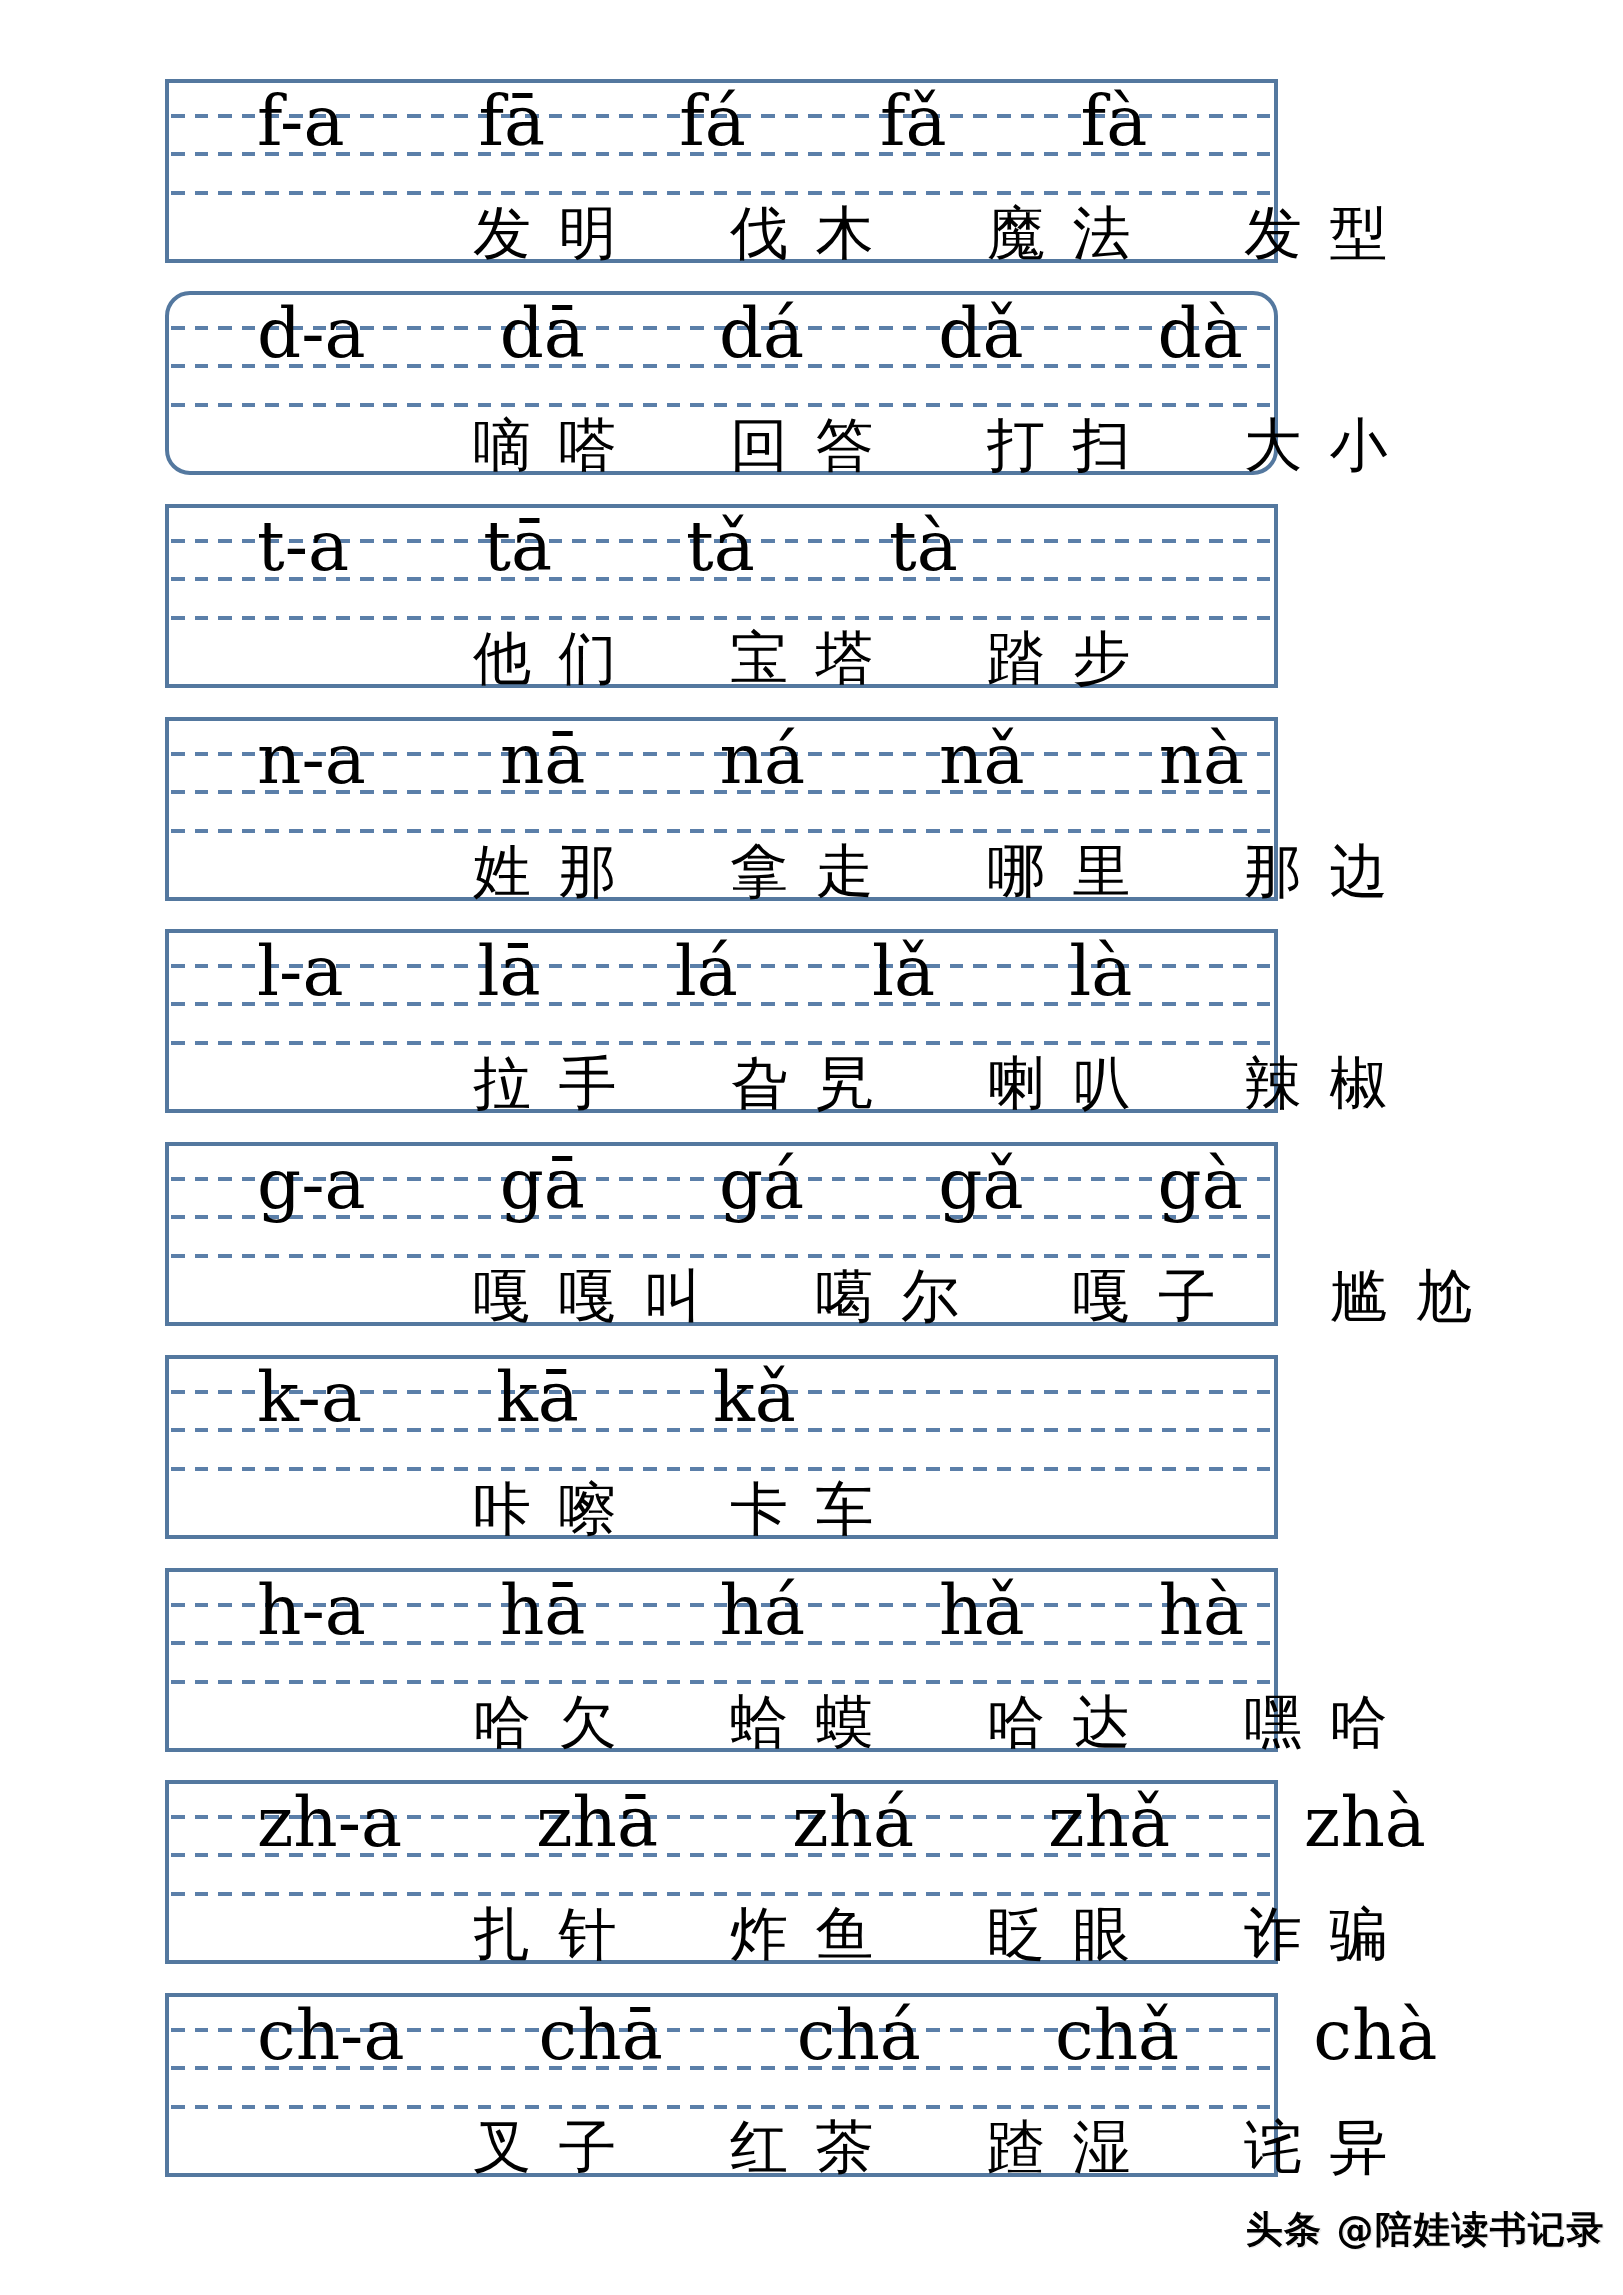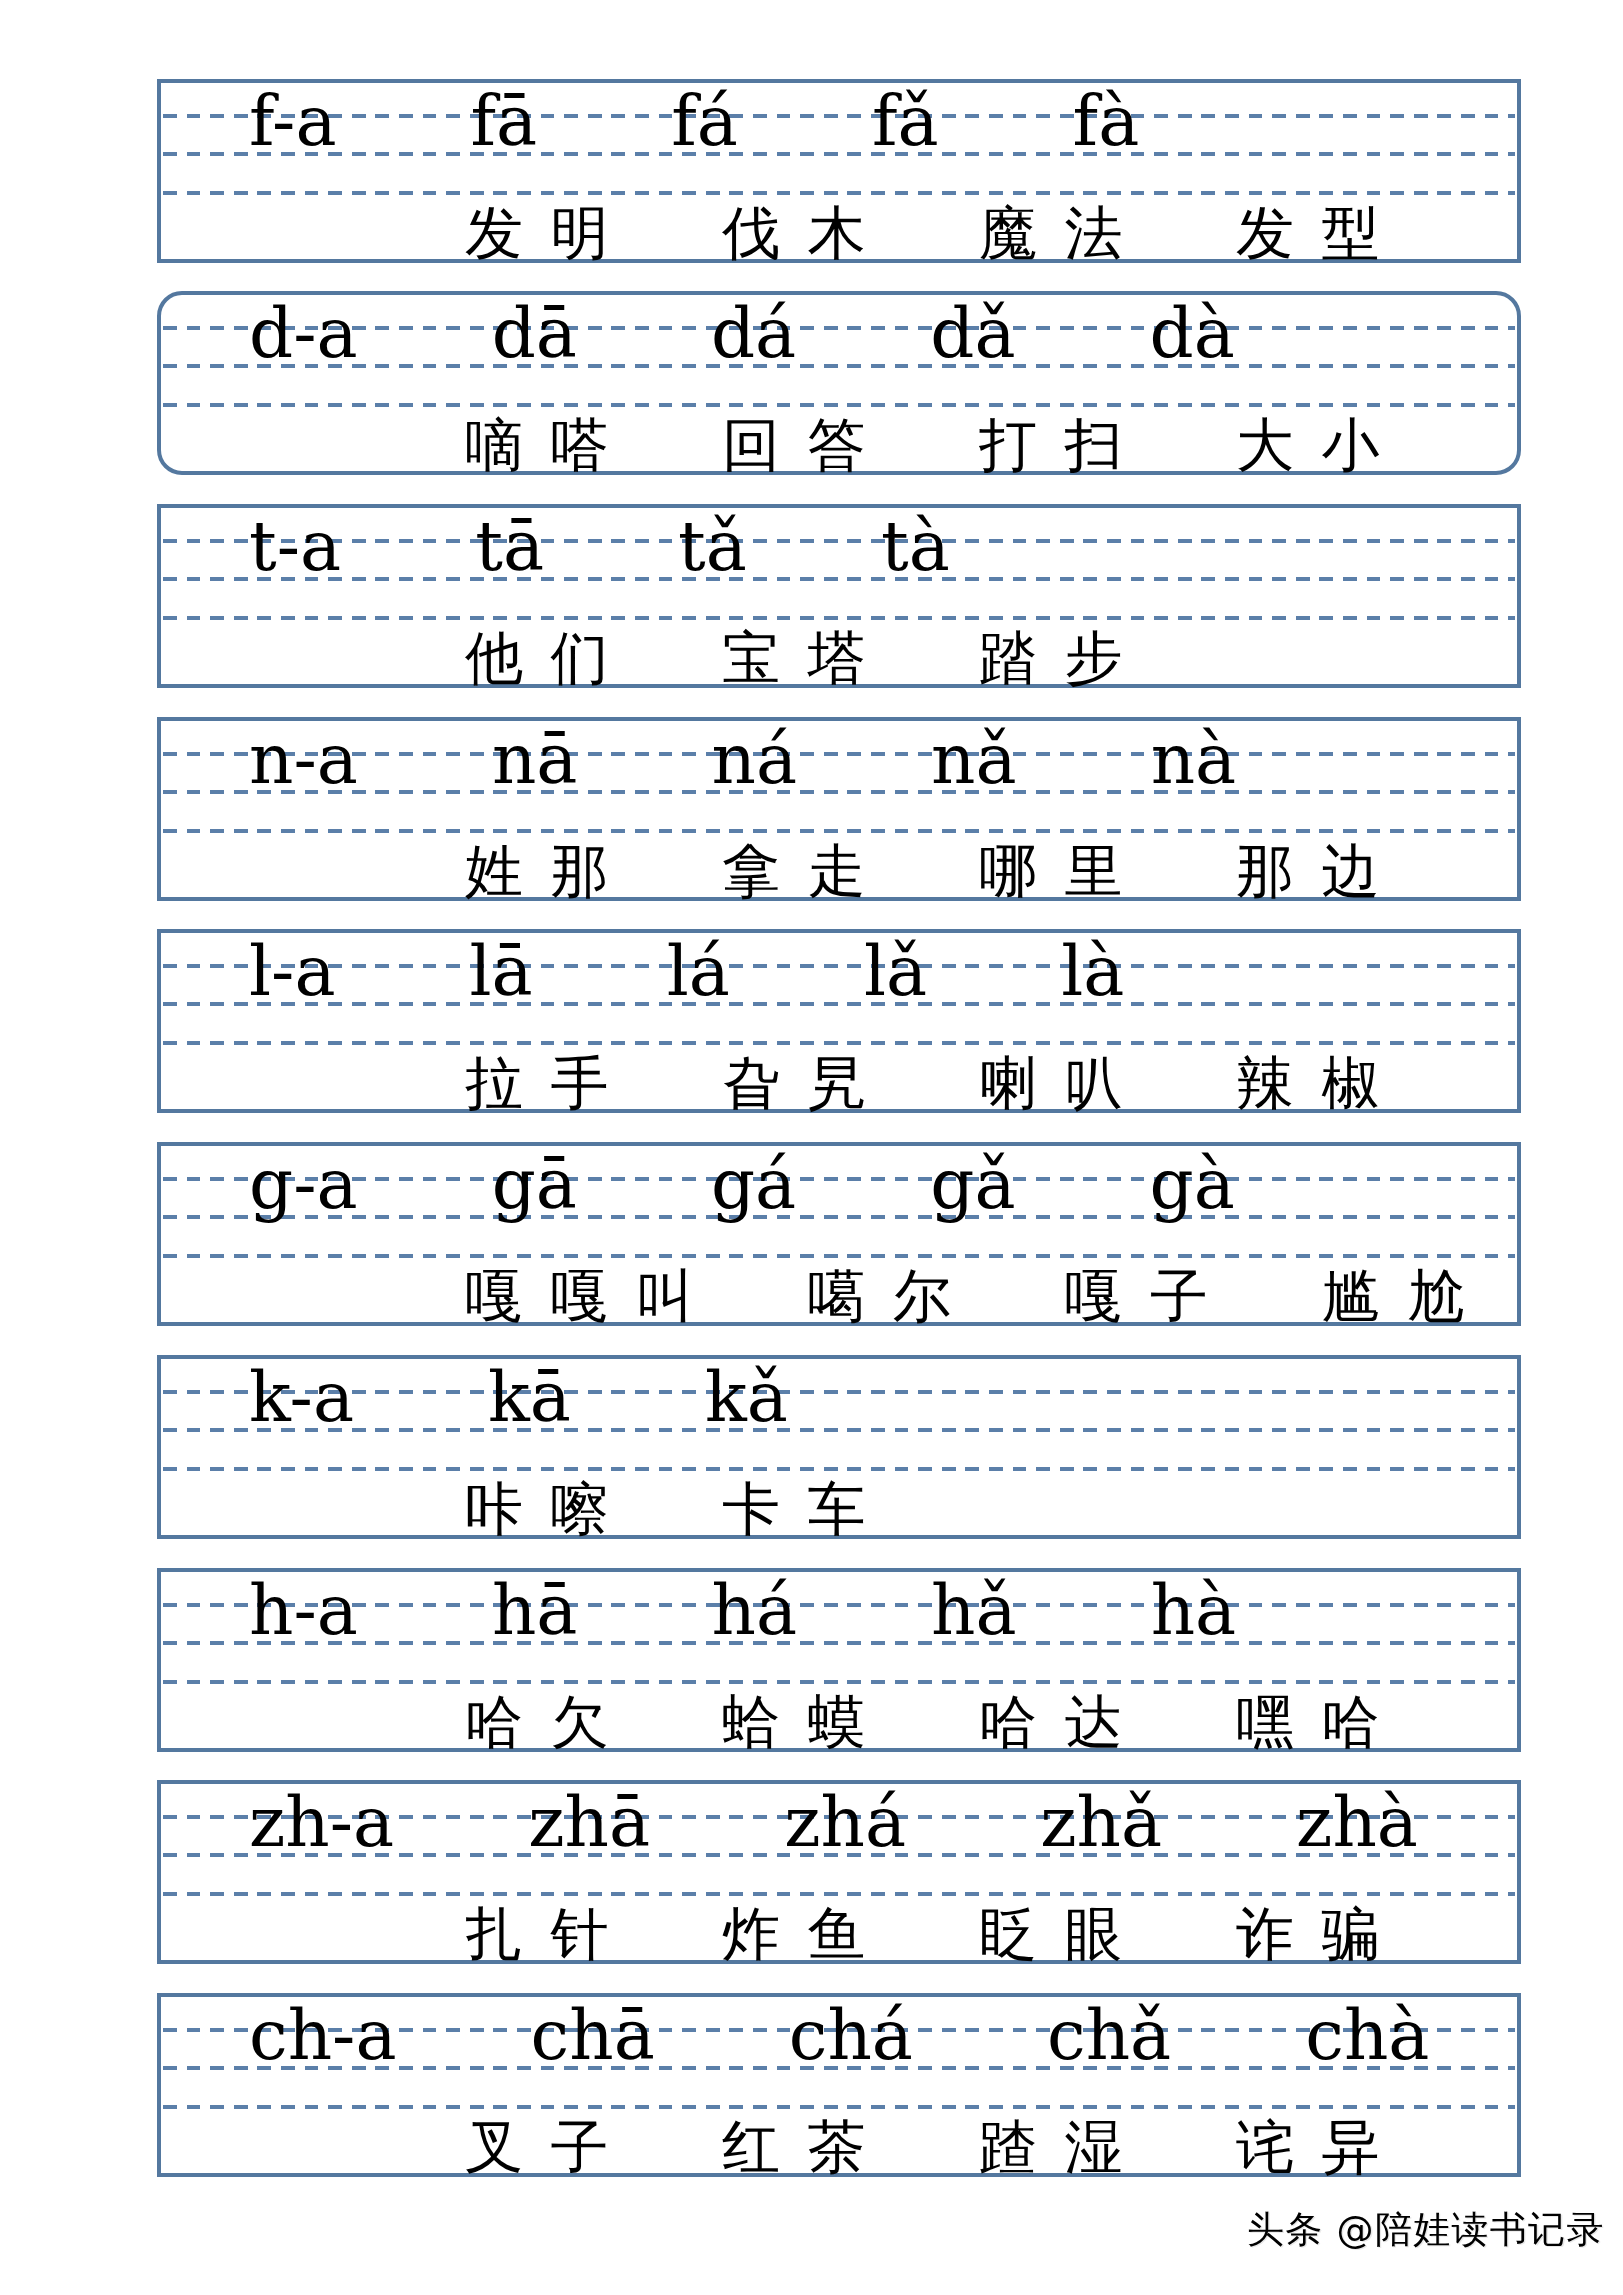--- a/index.html
+++ b/index.html
@@ -7,22 +7,22 @@
   body {
     position:relative;
     width:1623px; height:2295px;
     font-family:"DejaVu Serif", serif;
     color:#000;
   }
   .sheet { position:absolute; inset:0; }
 
   .strip {
     position:absolute;
-    left:157px;
-    width:1364px;
+    left:165px;
+    width:1113px;
     height:184px;
     border:4.6px solid #54789f;
     background:#ffffff;
   }
   .strip:nth-of-type(1)  { top:79px; }
   .strip:nth-of-type(2)  { top:291px;border-radius:25px; }
   .strip:nth-of-type(3)  { top:504px; }
   .strip:nth-of-type(4)  { top:717px; }
   .strip:nth-of-type(5)  { top:929px; }
   .strip:nth-of-type(6)  { top:1142px; }
@@ -52,21 +52,21 @@
     position:absolute; top:119px; left:0; right:0;
     display:flex; gap:86px; padding-left:304px;
     font-size:58px; line-height:1.08;
     white-space:nowrap;
   }
   .word { letter-spacing:27.5px; }
 
   .watermark {
     position:absolute; top:2211px; right:18.3px;
     font-family:"DejaVu Sans", sans-serif;
-    font-size:37px; font-weight:400; line-height:1;
+    font-size:37px; font-weight:700; line-height:1;
     color:#000;
     text-shadow:1.3px 1.3px 0 #e8e8e8;
     letter-spacing:1.3px;
     text-align:center;
   }
 </style>
 </head>
 <body>
 
 <div class="sheet">

